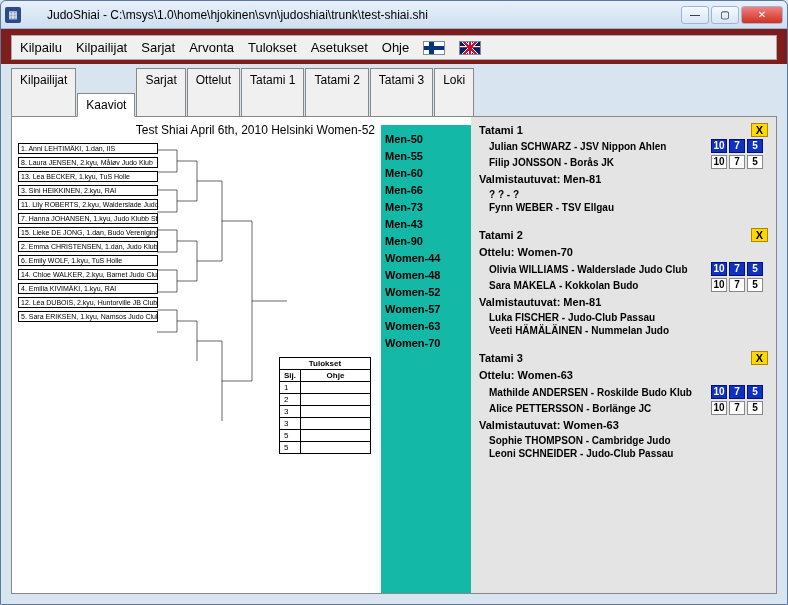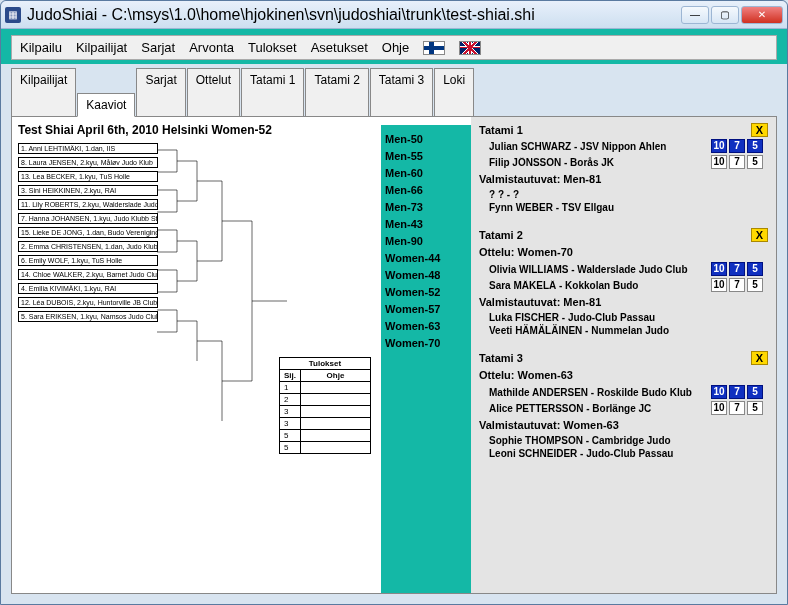--- a/index.html
+++ b/index.html
@@ -37,35 +37,36 @@
   margin-right: 6px;
   display: flex;
   align-items: center;
   justify-content: center;
   color: #fff;
   font-size: 10px;
 }
 .titlebar-text {
   flex: 1;
   color: #000;
-  font-size: 16px;
+  font-size: 12px;
+  margin-left: 20px;
 }
 .win-buttons { display: flex; gap: 2px; }
 .win-btn {
   width: 28px; height: 18px;
   border: 1px solid #9db6d4;
   border-radius: 3px;
   background: linear-gradient(#f5f9fd,#d8e6f5);
   display: flex; align-items: center; justify-content: center;
   font-size: 10px;
   cursor: pointer;
 }
 .win-btn.close { background: linear-gradient(#f08080,#d03020); color: #fff; width: 42px; }
 .menubar {
-  background: #14b8a6;
+  background: #7f1d1d;
   padding: 6px 10px 4px;
 }
 .menubar-inner {
   background: #f0f0f0;
   border: 1px solid #aaa;
   padding: 4px 8px;
   display: flex;
   align-items: center;
   gap: 14px;
 }
@@ -108,21 +109,21 @@
   display: flex;
   overflow: hidden;
 }
 .bracket-pane {
   flex: 1.2;
   padding: 6px;
   position: relative;
   overflow: hidden;
   font-size: 8px;
 }
-.bracket-title { font-weight: bold; font-size: 12px; text-align:left; margin-bottom: 6px; }
+.bracket-title { font-weight: normal; font-size: 12px; text-align:right; margin-bottom: 6px; }
 .bracket-row {
   border: 1px solid #000;
   padding: 1px 2px;
   margin-bottom: 3px;
   font-size: 7px;
   width: 140px;
   white-space: nowrap;
   overflow: hidden;
 }
 .results-tbl {

